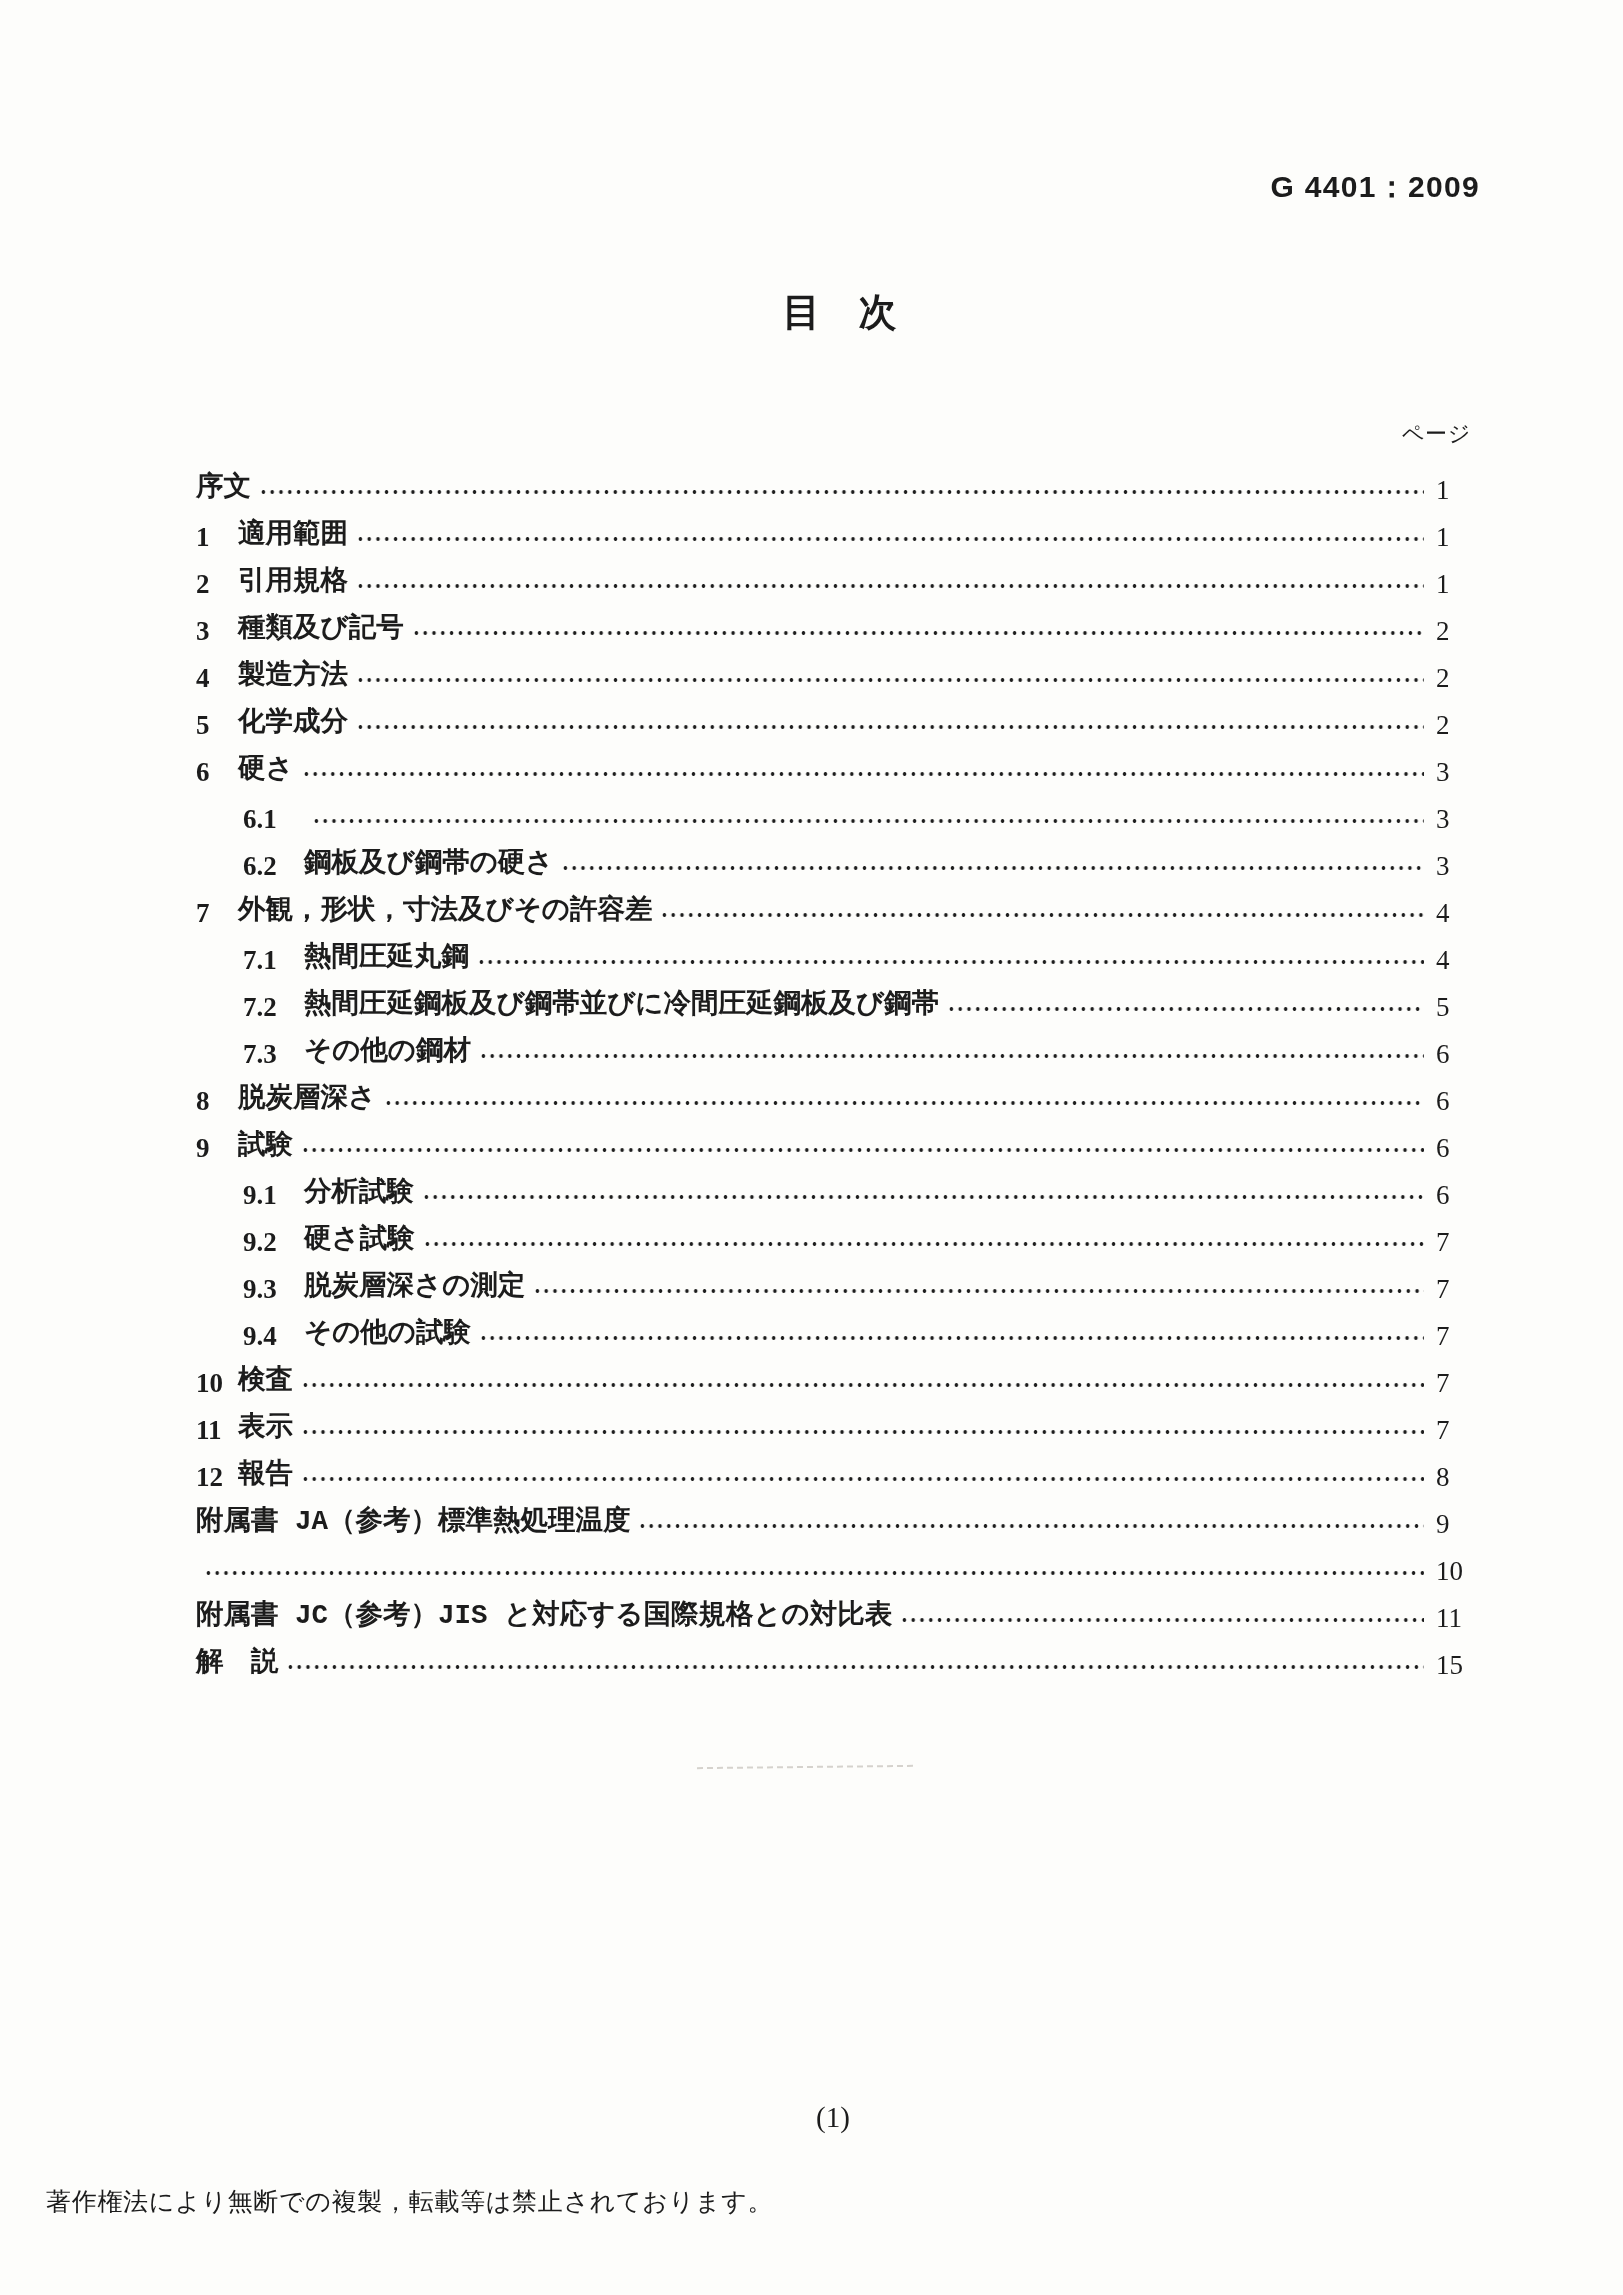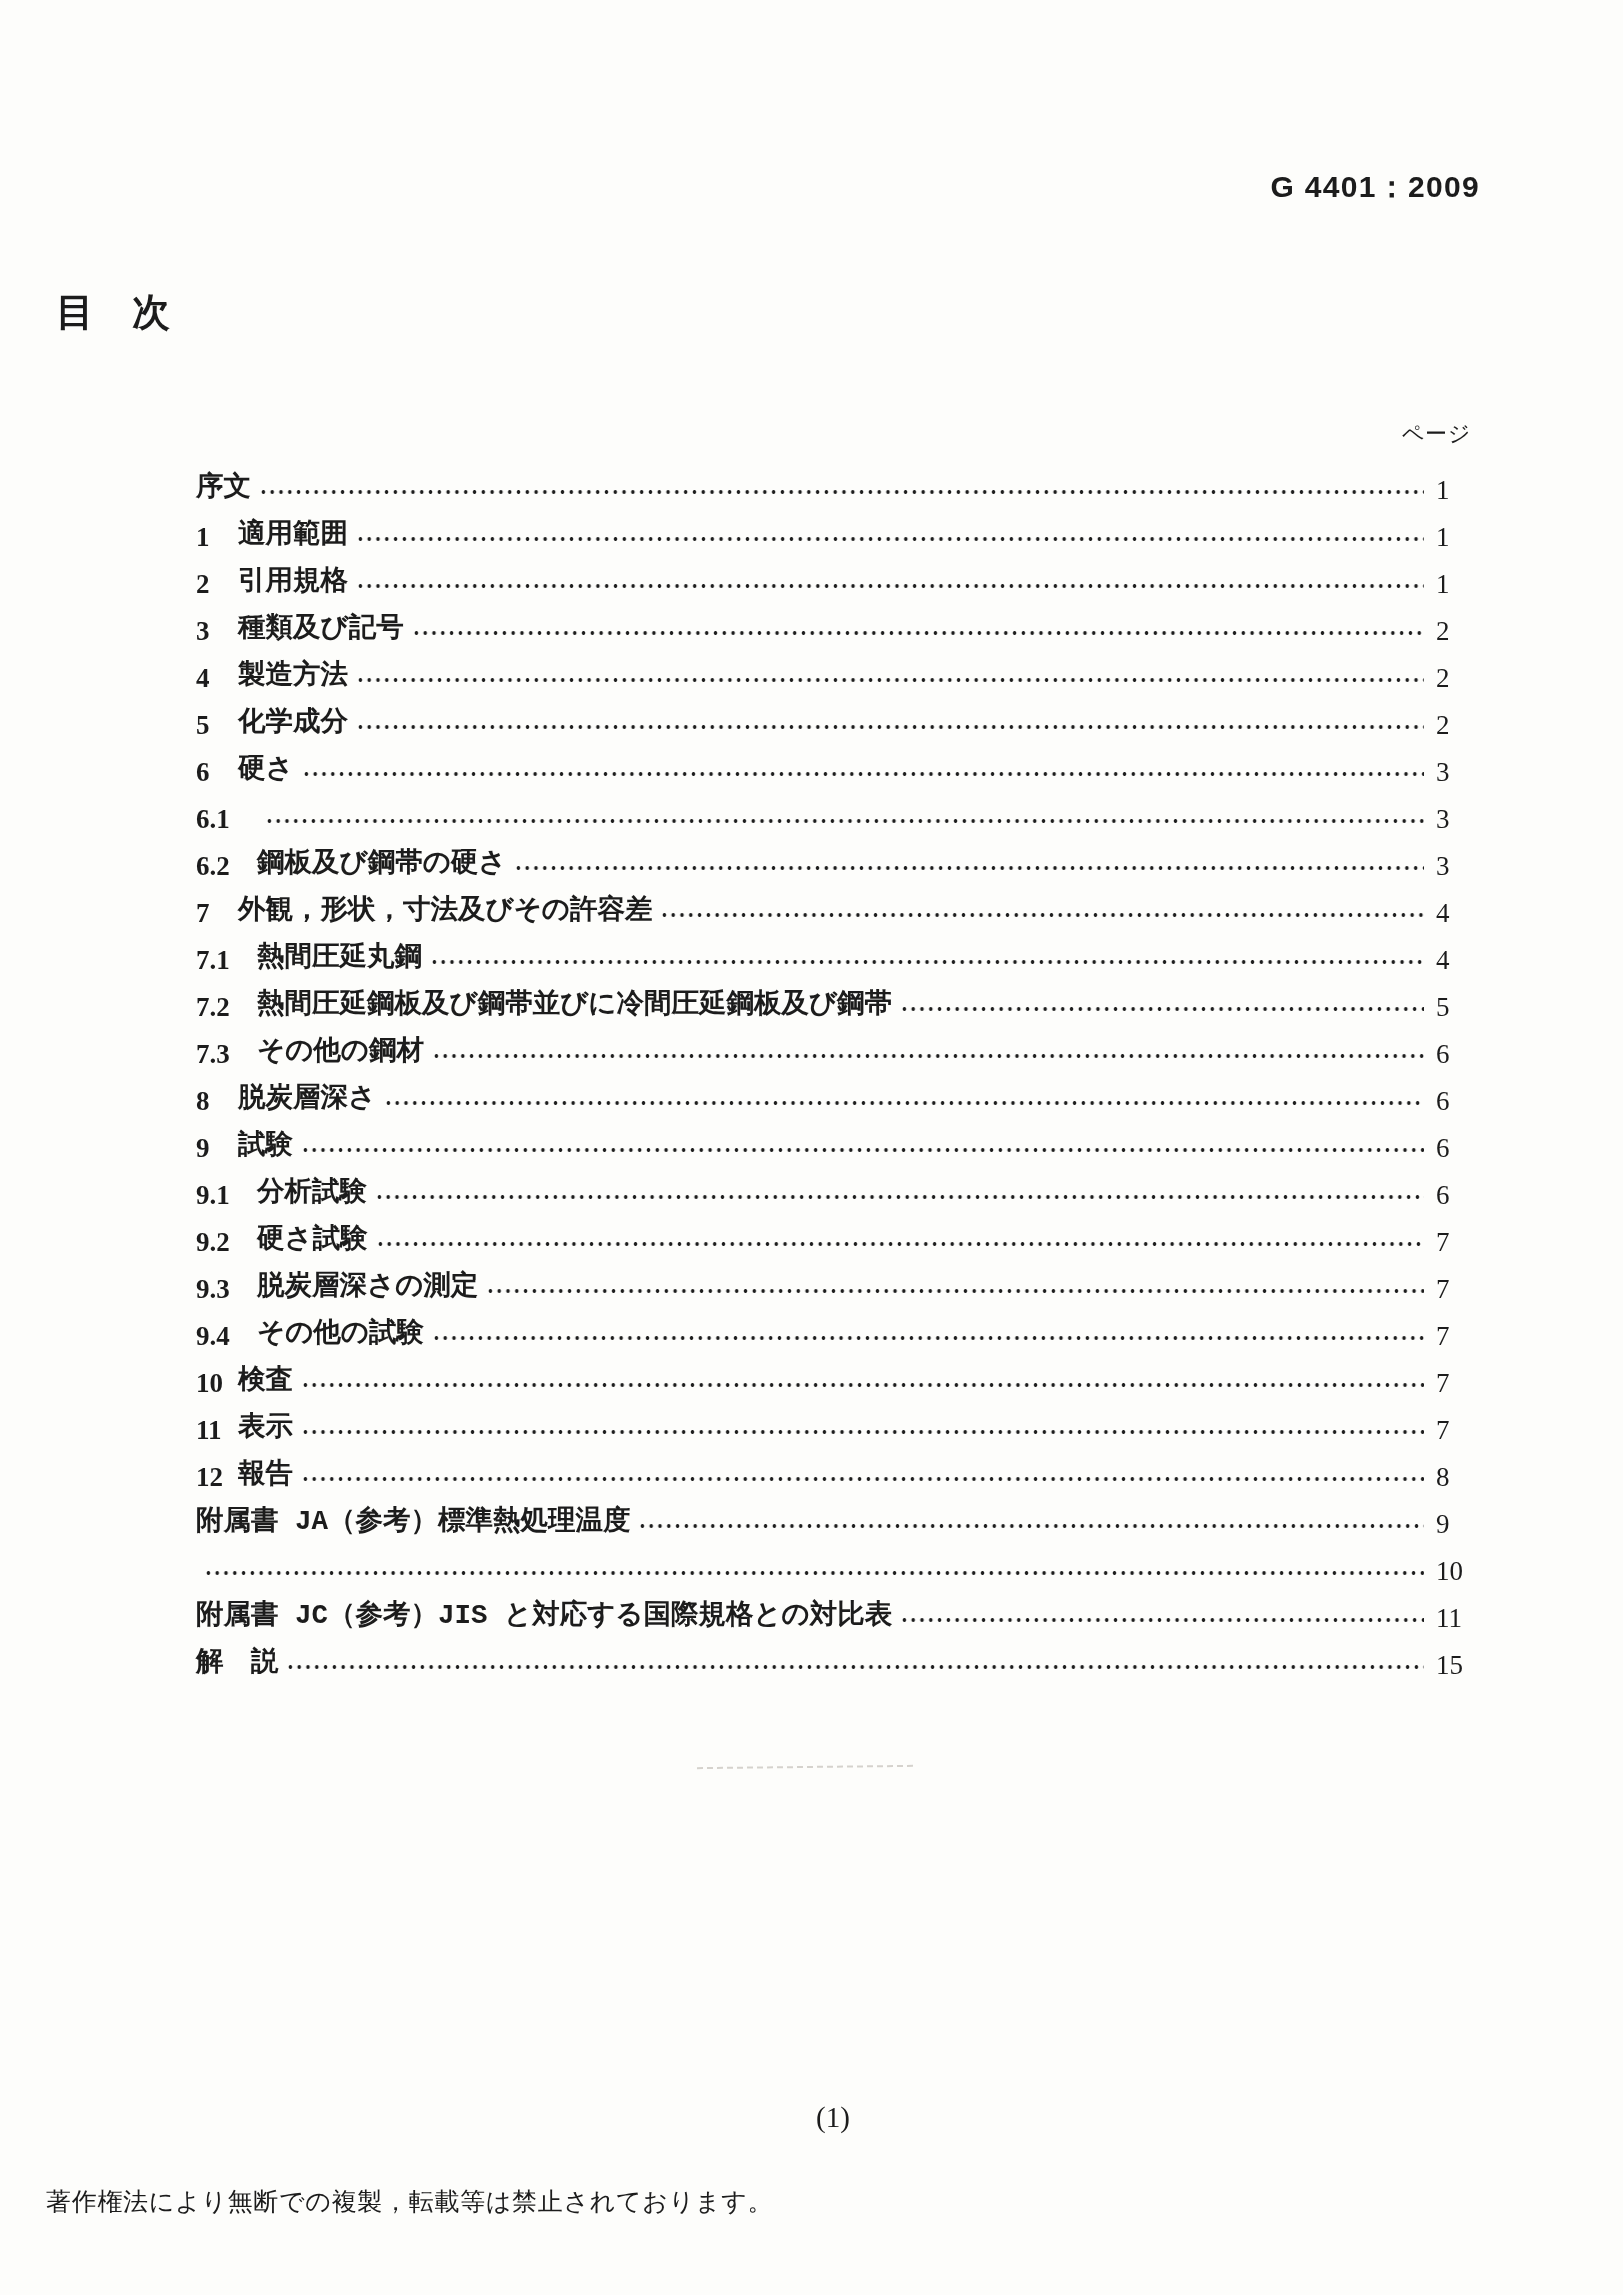--- a/index.html
+++ b/index.html
@@ -8,35 +8,35 @@
     background:#fdfdfb; color:#1c1c1c; overflow:hidden;
     font-family:"Liberation Serif","DejaVu Serif",serif;
   }
   .std-num {
     position:absolute; top:167px; right:143px;
     font-family:"Liberation Sans","DejaVu Sans",sans-serif;
     font-size:30px; font-weight:600; letter-spacing:1.3px;text-align:center;
   }
   .doc-title {
     position:absolute; top:287px; left:0; width:100%;
-    box-sizing:border-box; padding-left:56px; text-align:left;
+    box-sizing:border-box; padding-left:56px; text-align:center;
     font-family:"Liberation Sans","DejaVu Sans",sans-serif;
     font-size:38px; font-weight:700;
   }
   .page-label {
     position:absolute; top:419px; right:152px;
     font-size:22px; letter-spacing:0.7px;
   }
   .toc { position:absolute; top:457px; left:196px; right:152px; }
   .row { display:flex; align-items:flex-end; height:47px; }
   .num {
     font-size:27px; font-weight:700; min-width:42px;
     line-height:1.05; flex:0 0 auto;
   }
-  .row.sub .num { min-width:61px; }
+  .row.sub .num { min-width:61px;margin-left:47px; }
   .label {
     font-family:Liberation Mono, monospace;
     font-size:27.5px; font-weight:700; line-height:1.12;
     white-space:nowrap; flex:0 0 auto;
   }
   .dots {
     flex:1 1 auto; height:8.5px; margin:0 11.8px 7.9px 7.9px;
     background-image:radial-gradient(circle, #1d1d1d 1.7px, transparent 2.1px);
     background-size:8.8px 8.5px; background-repeat:repeat-x;
     background-position:left center;

